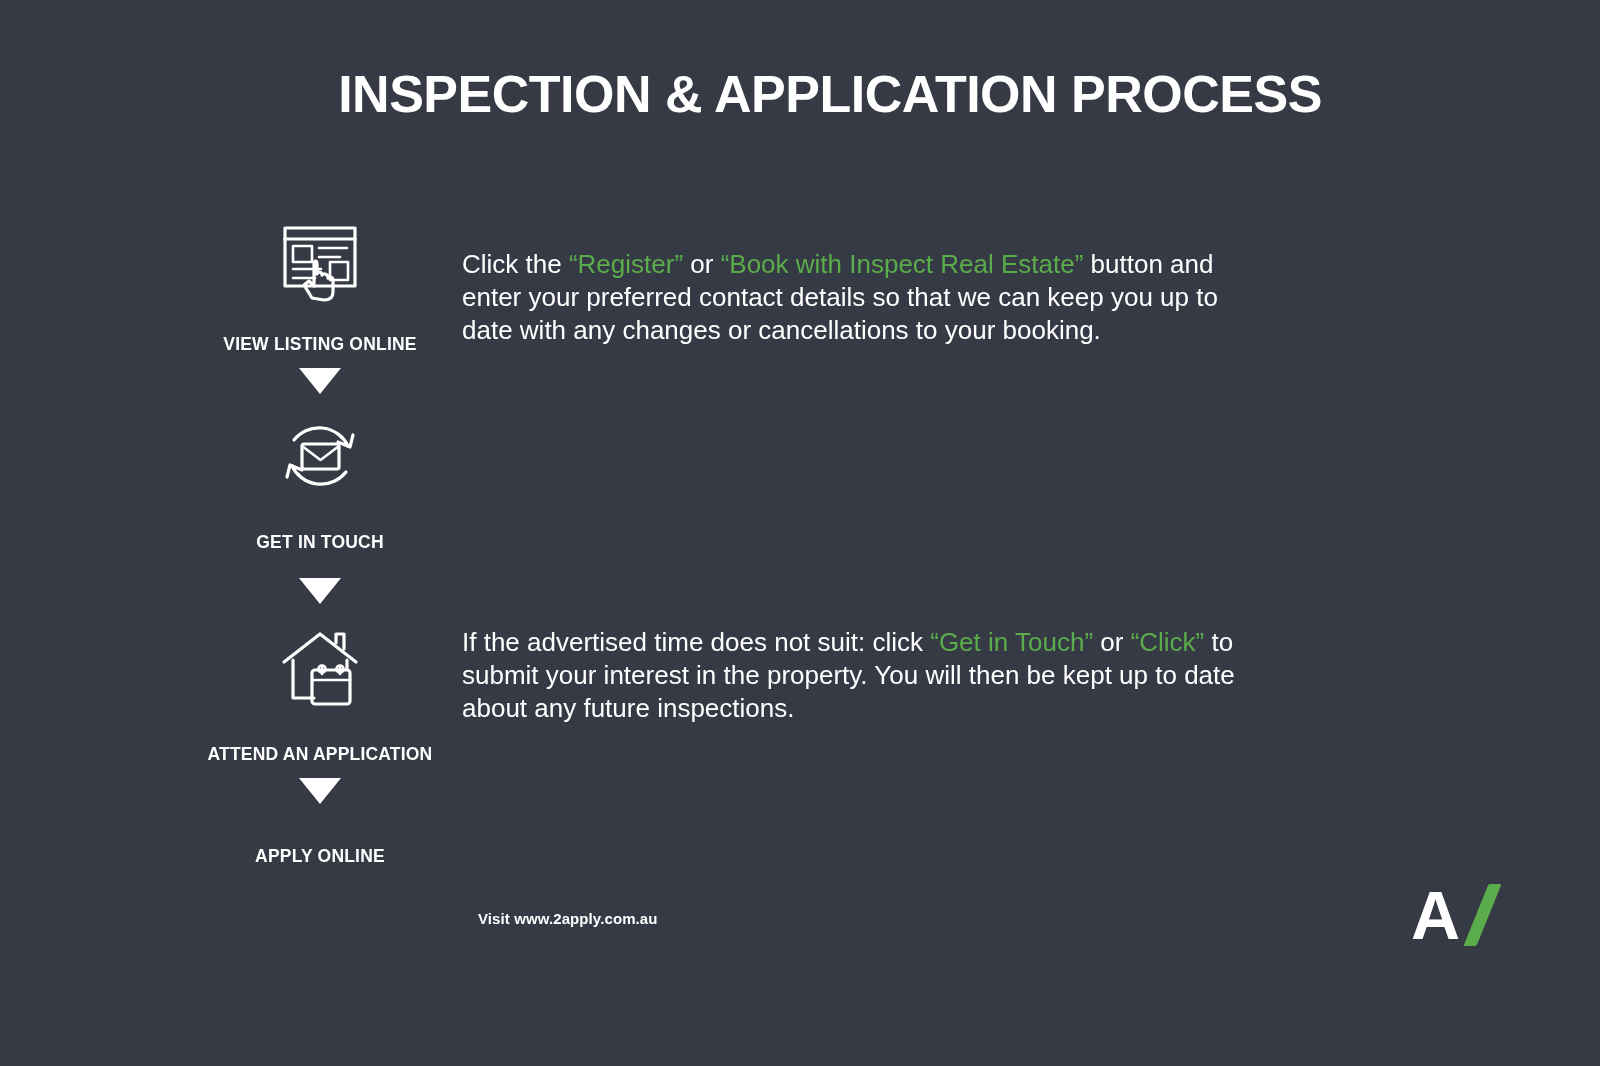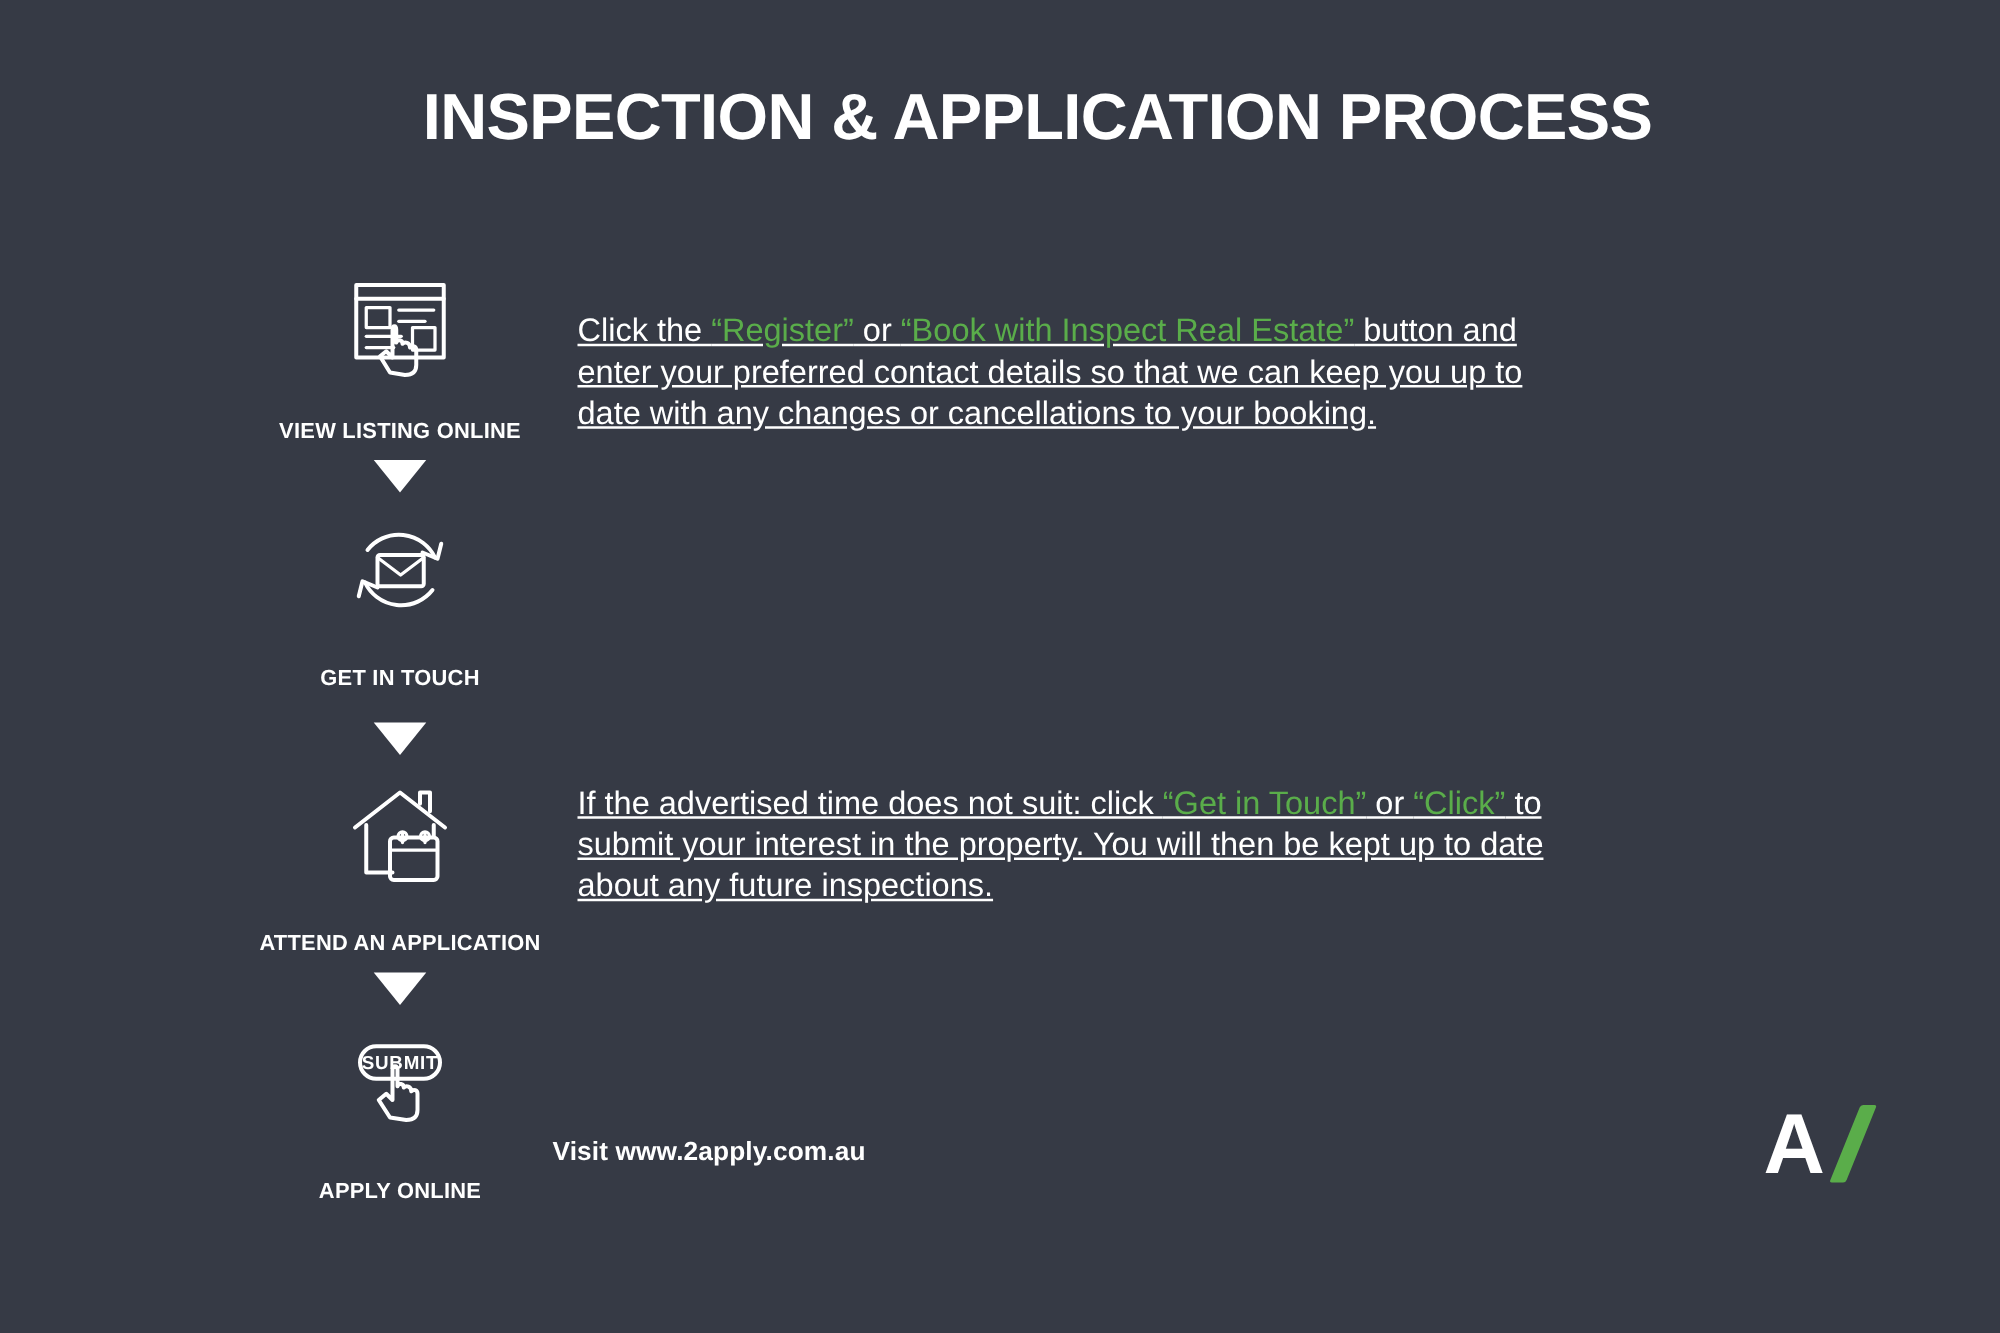--- a/index.html
+++ b/index.html
@@ -97,33 +97,32 @@
   }
 
   .step-body {
     position: absolute;
     left: 462px;
     width: 780px;
     color: #ffffff;
     font-size: 26px;
     line-height: 1.26;
     font-weight: 400;
-    text-decoration: underline;
   }
   .step[data-idx="0"] .step-body { top: 38px; }
   .step[data-idx="1"] .step-body { top: 218px; }
 
   .green { color: #5aad4a; }
 
   .visit {
     position: absolute;
-    left: 442px;
+    left: 478px;
     top: 910px;
     color: #ffffff;
-    font-size: 21px;
+    font-size: 15px;
     font-weight: bold;
     letter-spacing: 0.1px;
   }
 
   
   .logo {
     position: absolute;
     right: 88px;
     top: 876px;
     display: flex;
@@ -249,27 +248,20 @@
       </div>
 
     </div>
 
     <div class="arrow" data-idx="2">
       <div class="tri"></div>
     </div>
 
     <div class="step" data-idx="3">
       <div class="step-left">
-        <div class="icon-box">
-          <svg width="92" height="92" viewBox="0 0 92 92">
-            <rect class="ln" x="14" y="17" width="64" height="26" rx="13"></rect>
-            <text class="submit-text" x="46" y="35" text-anchor="middle">SUBMIT</text>
-            <path class="ln" d="M40 36 L40 60 L35 55 L29 60 L38 74 L51 76 C57 76 60 73 60 68 L60 55 C60 52 57 51 55 53 C55 49 51 48 49 50 C49 47 45 46 44 49 L44 36 C44 32 40 32 40 36 Z" fill="#363a45"></path>
-          </svg>
-        </div>
         <div class="step-label">APPLY ONLINE</div>
       </div>
 
     </div>
 
   </div>
 
   <div class="visit">Visit www.2apply.com.au</div>
 
   <div class="logo">

